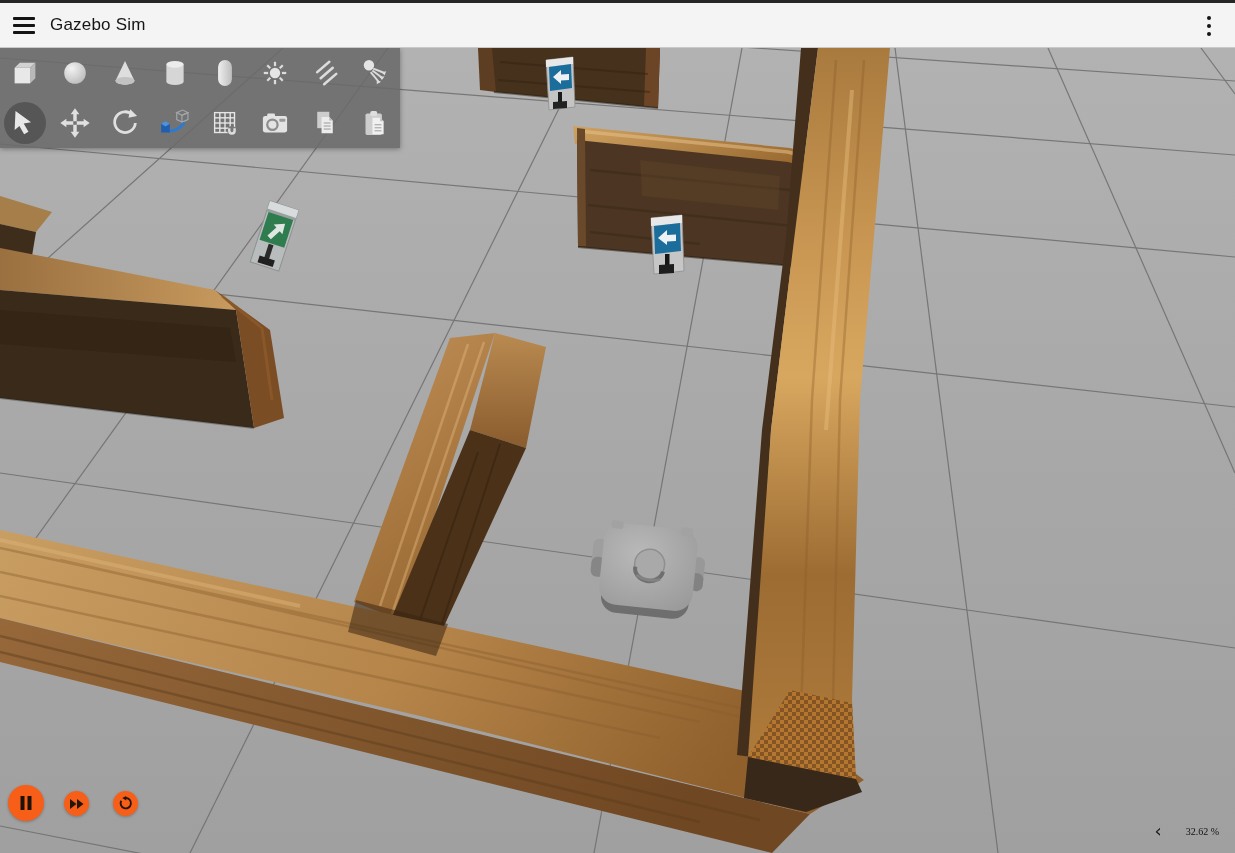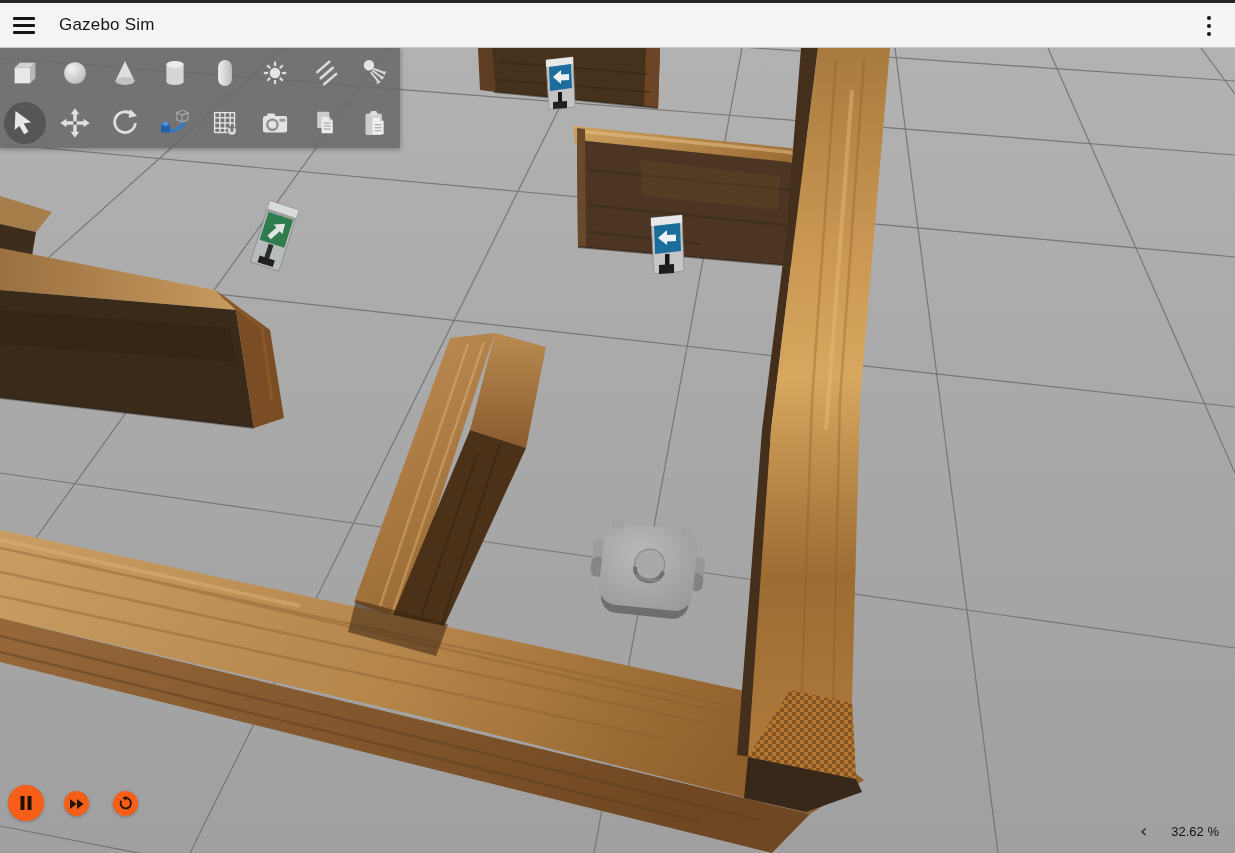--- a/index.html
+++ b/index.html
@@ -8,21 +8,21 @@
   .app { position:relative; width:1235px; height:853px; }
 
   
   .topbar { position:absolute; top:0; left:0; right:0; height:48px;
             background:#f4f4f4; border-top:3px solid #262626;
             border-bottom:1px solid #c9c9c9; display:flex; align-items:center; z-index:30; }
   .hamburger { width:48px; height:45px; display:flex; align-items:center; justify-content:center;
                cursor:pointer; background:none; border:none; }
   .hamburger .bars { width:22px; }
   .hamburger .bars div { height:3px; background:#141414; margin:4px 0; border-radius:1px; }
-  .title { font-size:17px; color:#151515; margin-left:11px; letter-spacing:.2px; }
+  .title { font-size:17px; color:#151515; margin-left:2px; letter-spacing:.2px; }
   .kebab { position:absolute; right:8px; top:0; width:36px; height:45px; background:none; border:none;
            display:flex; flex-direction:column; align-items:center; justify-content:center; gap:4px; cursor:pointer; }
   .kebab i { width:4px; height:4px; border-radius:50%; background:#141414; }
 
   
   .scene { position:absolute; top:48px; left:0; width:1235px; height:805px; }
   .scene svg { display:block; }
 
   
   .toolbar { position:absolute; top:48px; left:0; width:400px; height:100px;
@@ -41,21 +41,21 @@
           display:flex; align-items:center; justify-content:center; cursor:pointer;
           box-shadow:0 1px 3px rgba(0,0,0,.25); }
   .pbtn.big { width:36px; height:36px; left:0; top:0; }
   .pbtn.small1 { width:25px; height:25px; left:56px; top:6px; }
   .pbtn.small2 { width:25px; height:25px; left:105px; top:6px; }
 
   
   .rtf { position:absolute; right:16px; bottom:13px; display:flex; align-items:center; gap:22px; z-index:25; }
   .rtf .chev { background:none; border:none; font-size:18px; color:#1c1c1c; cursor:pointer;
                line-height:1; padding:0 2px; font-family:"DejaVu Sans", sans-serif; }
-  .rtf .val { font-size:13px; color:#111; }
+  .rtf .val { font-size:10px; color:#111;font-family:Liberation Serif, serif; }
 </style>
 </head>
 <body>
 
 <div class="app">
 
   <div class="scene">
   <svg width="1235" height="805" viewBox="0 48 1235 805">
     <defs>
       <linearGradient id="groundGrad" x1="0" y1="0" x2="0" y2="1">

